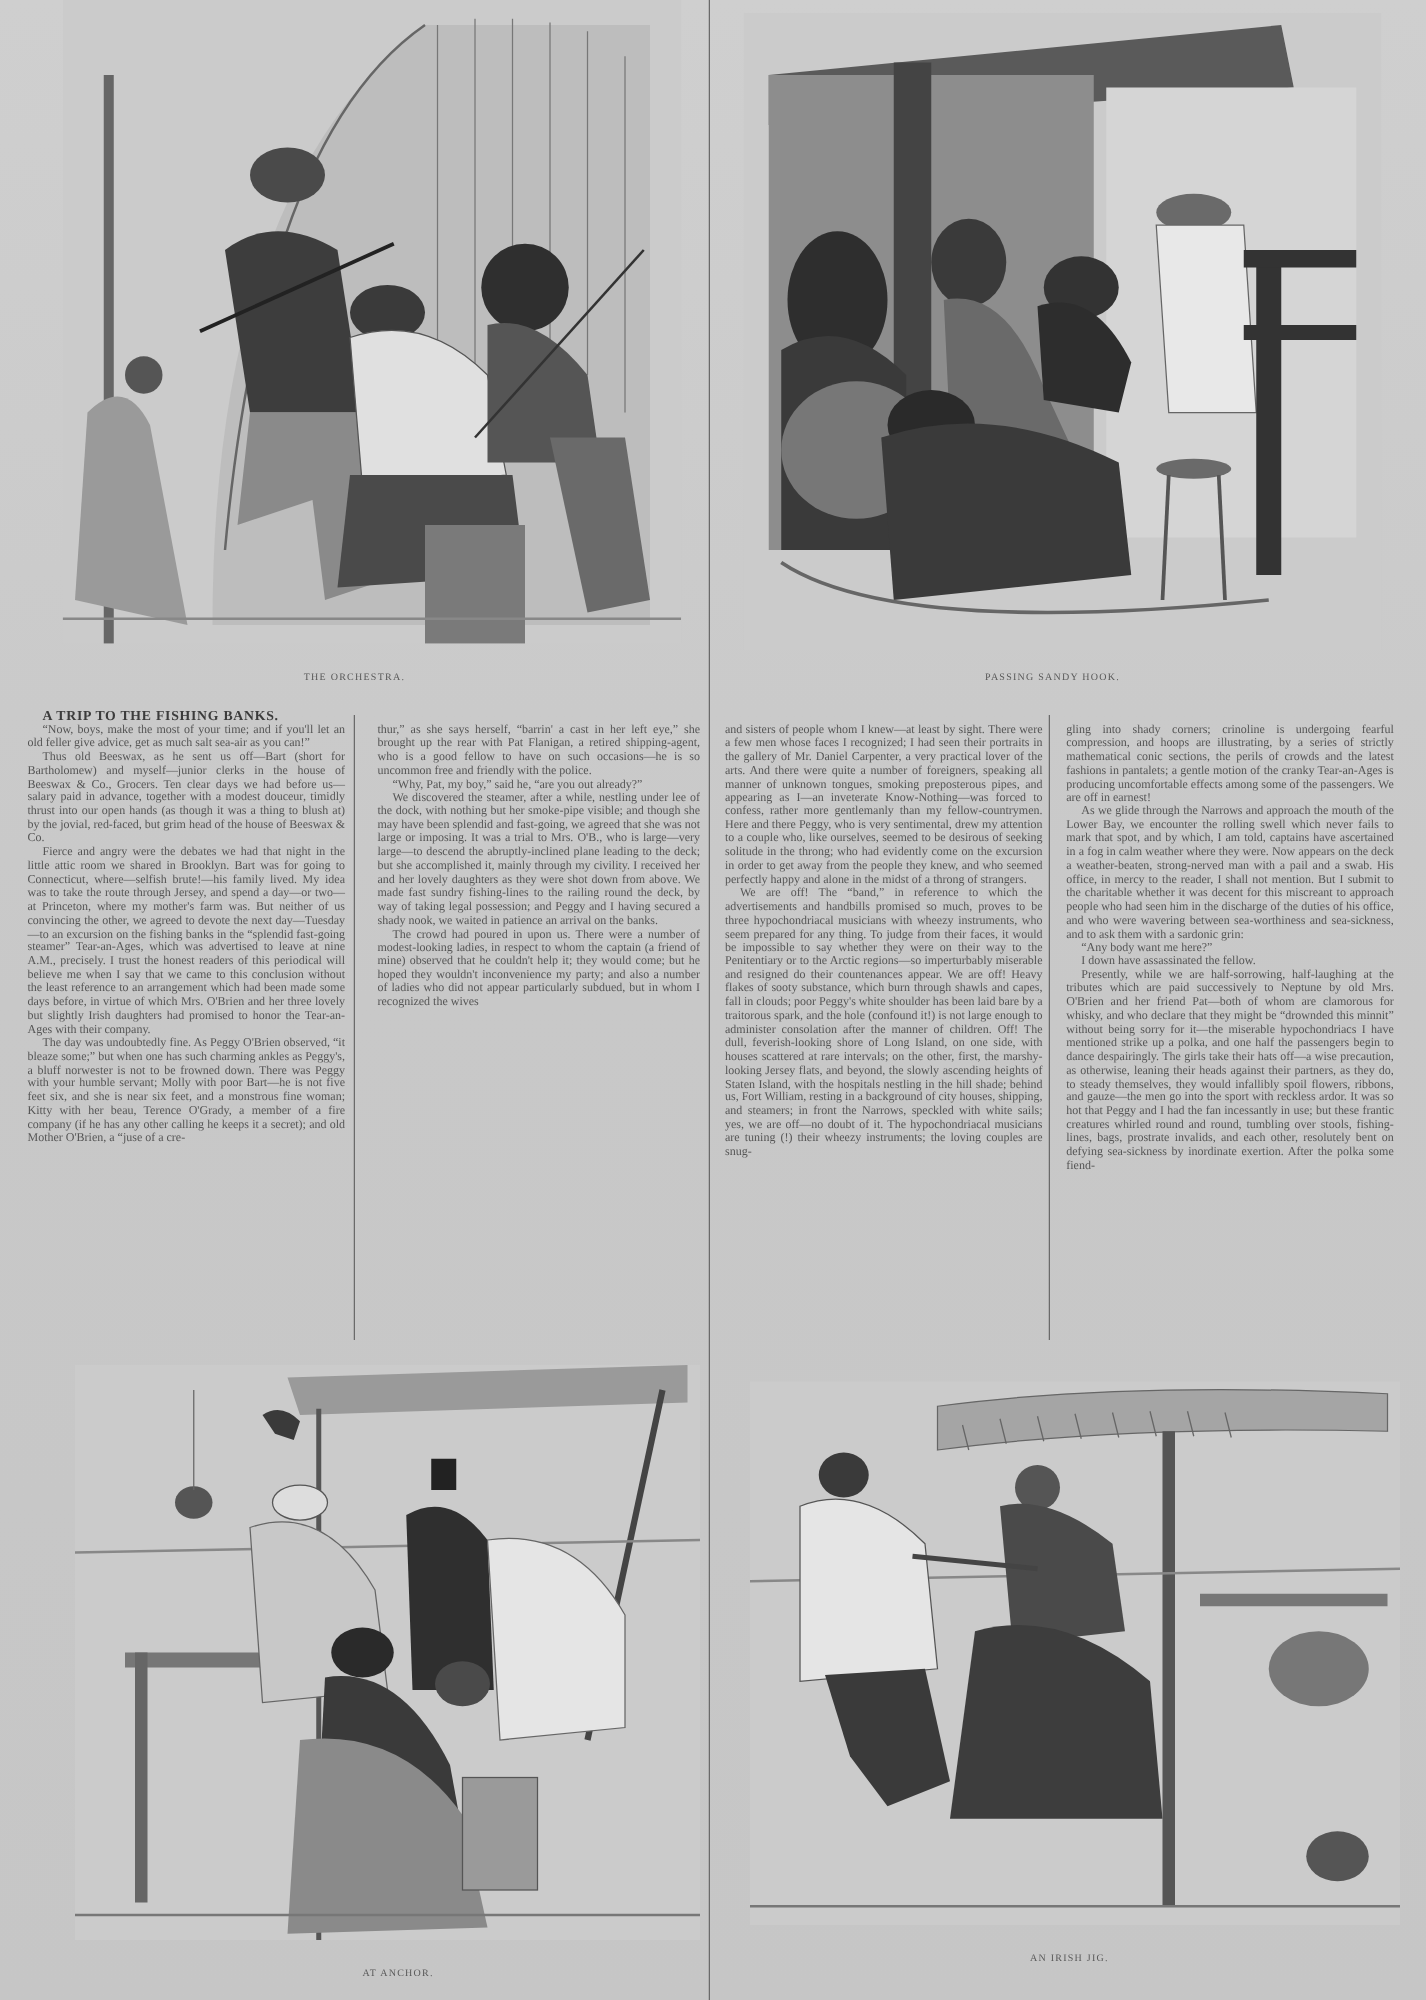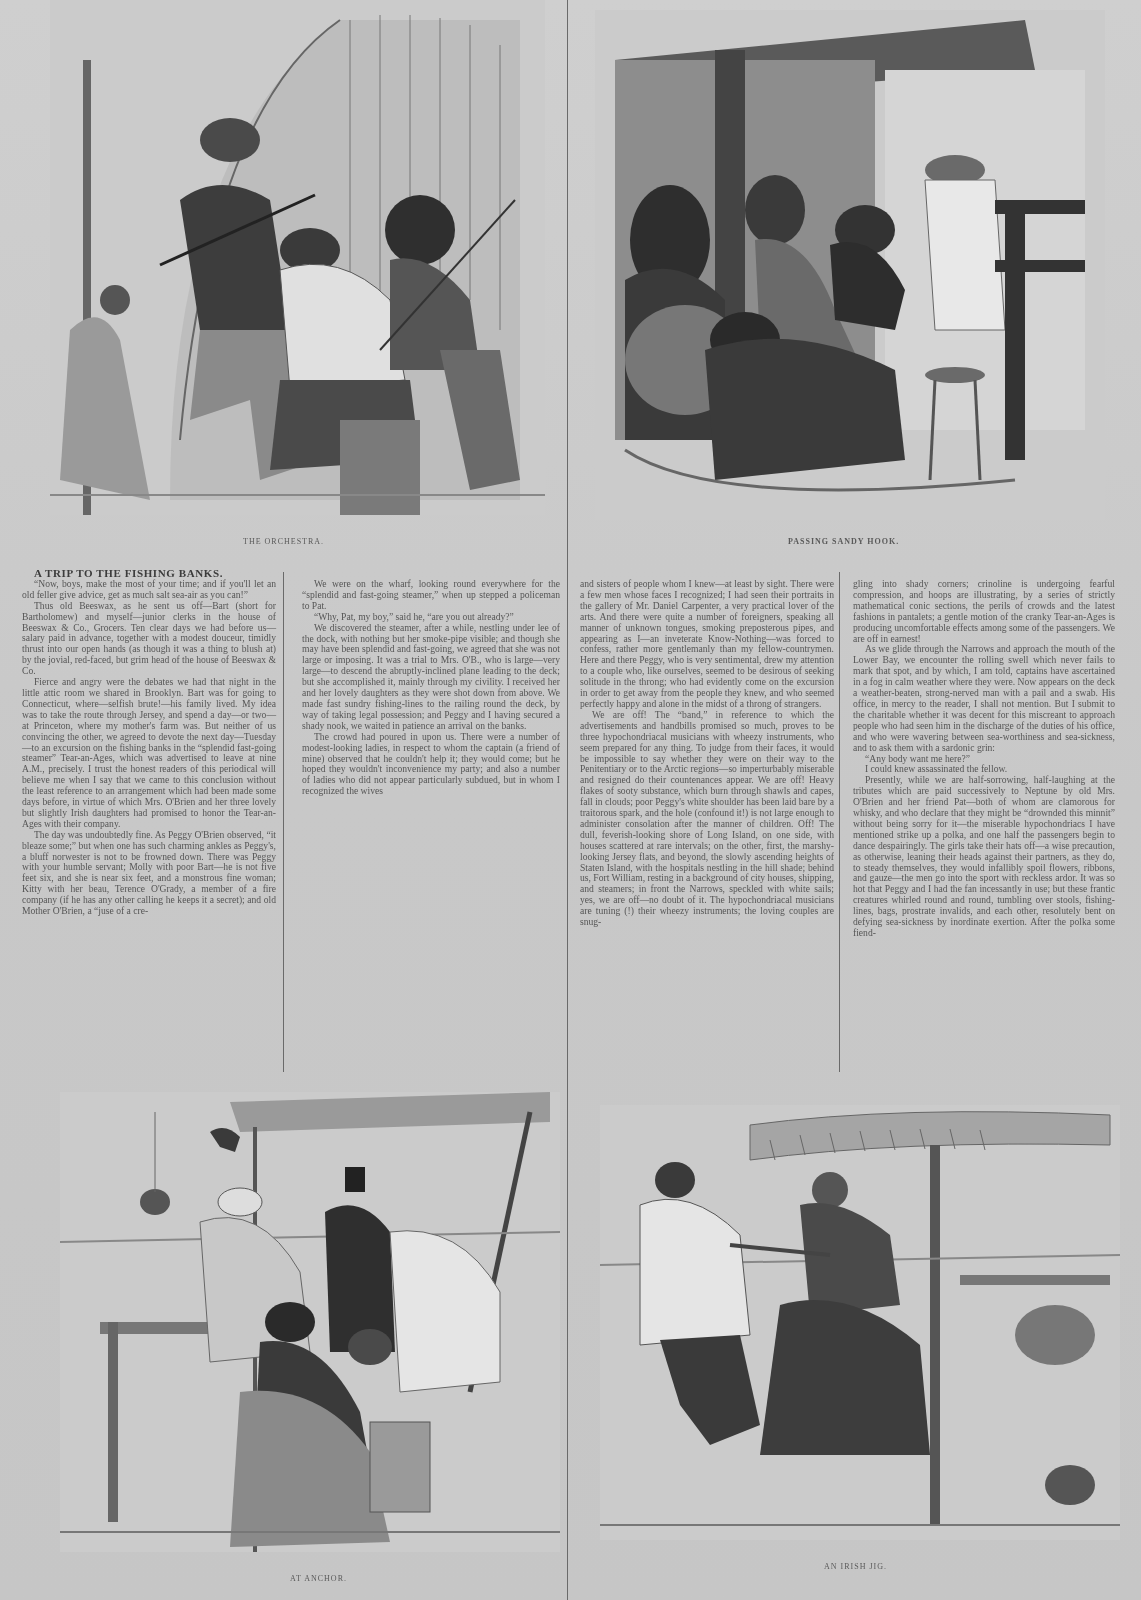--- a/index.html
+++ b/index.html
@@ -75,51 +75,51 @@
       <path d="M330 170 L400 170 L410 320 L340 320 Z" fill="#e8e8e8" stroke="#666"></path>
       <rect x="410" y="190" width="20" height="260" fill="#333"></rect>
       <rect x="400" y="190" width="90" height="14" fill="#333"></rect>
       <rect x="400" y="250" width="90" height="12" fill="#333"></rect>
       <ellipse cx="360" cy="365" rx="30" ry="8" fill="#6a6a6a"></ellipse>
       <line x1="340" y1="370" x2="335" y2="470" stroke="#555" stroke-width="3"></line>
       <line x1="380" y1="370" x2="385" y2="470" stroke="#555" stroke-width="3"></line>
       <path d="M30 440 Q120 500 420 470" fill="none" stroke="#666" stroke-width="3"></path>
     </svg>
   </div>
-  <div class="caption" style="left:788px;top:537px;font-weight:bold;">Passing Sandy Hook.</div>
+  <div class="caption" style="left:788px;top:537px;">Passing Sandy Hook.</div>
 
   <div class="vrule" style="left:283px;top:572px;height:500px;"></div>
   <div class="vrule" style="left:567px;top:0;height:1600px;"></div>
   <div class="vrule" style="left:839px;top:572px;height:500px;"></div>
 
   <div class="col" style="left:22px;top:568px;width:254px;">
     <p class="headline" style="text-transform:uppercase;">A Trip to the Fishing Banks.</p>
     <p>“Now, boys, make the most of your time; and if you'll let an old feller give advice, get as much salt sea-air as you can!”</p>
     <p>Thus old Beeswax, as he sent us off—Bart (short for Bartholomew) and myself—junior clerks in the house of Beeswax &amp; Co., Grocers. Ten clear days we had before us—salary paid in advance, together with a modest douceur, timidly thrust into our open hands (as though it was a thing to blush at) by the jovial, red-faced, but grim head of the house of Beeswax &amp; Co.</p>
     <p>Fierce and angry were the debates we had that night in the little attic room we shared in Brooklyn. Bart was for going to Connecticut, where—selfish brute!—his family lived. My idea was to take the route through Jersey, and spend a day—or two—at Princeton, where my mother's farm was. But neither of us convincing the other, we agreed to devote the next day—Tuesday—to an excursion on the fishing banks in the “splendid fast-going steamer” Tear-an-Ages, which was advertised to leave at nine A.M., precisely. I trust the honest readers of this periodical will believe me when I say that we came to this conclusion without the least reference to an arrangement which had been made some days before, in virtue of which Mrs. O'Brien and her three lovely but slightly Irish daughters had promised to honor the Tear-an-Ages with their company.</p>
     <p>The day was undoubtedly fine. As Peggy O'Brien observed, “it bleaze some;” but when one has such charming ankles as Peggy's, a bluff norwester is not to be frowned down. There was Peggy with your humble servant; Molly with poor Bart—he is not five feet six, and she is near six feet, and a monstrous fine woman; Kitty with her beau, Terence O'Grady, a member of a fire company (if he has any other calling he keeps it a secret); and old Mother O'Brien, a “juse of a cre-</p>
   </div>
 
   <div class="col" style="left:302px;top:579px;width:258px;">
-    <p>We were on the wharf, looking round everywhere for the “splendid and fast-going steamer,” when up stepped a policeman to Pat.</p>
+    <p class="first">thur,” as she says herself, “barrin' a cast in her left eye,” she brought up the rear with Pat Flanigan, a retired shipping-agent, who is a good fellow to have on such occasions—he is so uncommon free and friendly with the police.</p>
     <p>“Why, Pat, my boy,” said he, “are you out already?”</p>
     <p>We discovered the steamer, after a while, nestling under lee of the dock, with nothing but her smoke-pipe visible; and though she may have been splendid and fast-going, we agreed that she was not large or imposing. It was a trial to Mrs. O'B., who is large—very large—to descend the abruptly-inclined plane leading to the deck; but she accomplished it, mainly through my civility. I received her and her lovely daughters as they were shot down from above. We made fast sundry fishing-lines to the railing round the deck, by way of taking legal possession; and Peggy and I having secured a shady nook, we waited in patience an arrival on the banks.</p>
     <p>The crowd had poured in upon us. There were a number of modest-looking ladies, in respect to whom the captain (a friend of mine) observed that he couldn't help it; they would come; but he hoped they wouldn't inconvenience my party; and also a number of ladies who did not appear particularly subdued, but in whom I recognized the wives</p>
   </div>
 
   <div class="col" style="left:580px;top:579px;width:254px;">
     <p class="first">and sisters of people whom I knew—at least by sight. There were a few men whose faces I recognized; I had seen their portraits in the gallery of Mr. Daniel Carpenter, a very practical lover of the arts. And there were quite a number of foreigners, speaking all manner of unknown tongues, smoking preposterous pipes, and appearing as I—an inveterate Know-Nothing—was forced to confess, rather more gentlemanly than my fellow-countrymen. Here and there Peggy, who is very sentimental, drew my attention to a couple who, like ourselves, seemed to be desirous of seeking solitude in the throng; who had evidently come on the excursion in order to get away from the people they knew, and who seemed perfectly happy and alone in the midst of a throng of strangers.</p>
     <p>We are off! The “band,” in reference to which the advertisements and handbills promised so much, proves to be three hypochondriacal musicians with wheezy instruments, who seem prepared for any thing. To judge from their faces, it would be impossible to say whether they were on their way to the Penitentiary or to the Arctic regions—so imperturbably miserable and resigned do their countenances appear. We are off! Heavy flakes of sooty substance, which burn through shawls and capes, fall in clouds; poor Peggy's white shoulder has been laid bare by a traitorous spark, and the hole (confound it!) is not large enough to administer consolation after the manner of children. Off! The dull, feverish-looking shore of Long Island, on one side, with houses scattered at rare intervals; on the other, first, the marshy-looking Jersey flats, and beyond, the slowly ascending heights of Staten Island, with the hospitals nestling in the hill shade; behind us, Fort William, resting in a background of city houses, shipping, and steamers; in front the Narrows, speckled with white sails; yes, we are off—no doubt of it. The hypochondriacal musicians are tuning (!) their wheezy instruments; the loving couples are snug-</p>
   </div>
 
   <div class="col" style="left:853px;top:579px;width:262px;">
     <p class="first">gling into shady corners; crinoline is undergoing fearful compression, and hoops are illustrating, by a series of strictly mathematical conic sections, the perils of crowds and the latest fashions in pantalets; a gentle motion of the cranky Tear-an-Ages is producing uncomfortable effects among some of the passengers. We are off in earnest!</p>
     <p>As we glide through the Narrows and approach the mouth of the Lower Bay, we encounter the rolling swell which never fails to mark that spot, and by which, I am told, captains have ascertained in a fog in calm weather where they were. Now appears on the deck a weather-beaten, strong-nerved man with a pail and a swab. His office, in mercy to the reader, I shall not mention. But I submit to the charitable whether it was decent for this miscreant to approach people who had seen him in the discharge of the duties of his office, and who were wavering between sea-worthiness and sea-sickness, and to ask them with a sardonic grin:</p>
     <p>“Any body want me here?”</p>
-    <p>I could knew assassinated the fellow.</p>
+    <p>I down have assassinated the fellow.</p>
     <p>Presently, while we are half-sorrowing, half-laughing at the tributes which are paid successively to Neptune by old Mrs. O'Brien and her friend Pat—both of whom are clamorous for whisky, and who declare that they might be “drownded this minnit” without being sorry for it—the miserable hypochondriacs I have mentioned strike up a polka, and one half the passengers begin to dance despairingly. The girls take their hats off—a wise precaution, as otherwise, leaning their heads against their partners, as they do, to steady themselves, they would infallibly spoil flowers, ribbons, and gauze—the men go into the sport with reckless ardor. It was so hot that Peggy and I had the fan incessantly in use; but these frantic creatures whirled round and round, tumbling over stools, fishing-lines, bags, prostrate invalids, and each other, resolutely bent on defying sea-sickness by inordinate exertion. After the polka some fiend-</p>
   </div>
 
   <div class="illus" style="left:60px;top:1092px;width:500px;height:460px;">
     <svg viewBox="0 0 500 460">
       <rect width="500" height="460" fill="#cbcbcb"></rect>
       <path d="M170 10 L490 0 L490 30 L180 40 Z" fill="#9a9a9a"></path>
       <line x1="195" y1="35" x2="195" y2="460" stroke="#555" stroke-width="4"></line>
       <line x1="470" y1="20" x2="410" y2="300" stroke="#444" stroke-width="5"></line>
       <path d="M150 40 Q165 30 180 45 L175 60 L160 55 Z" fill="#3a3a3a"></path>

